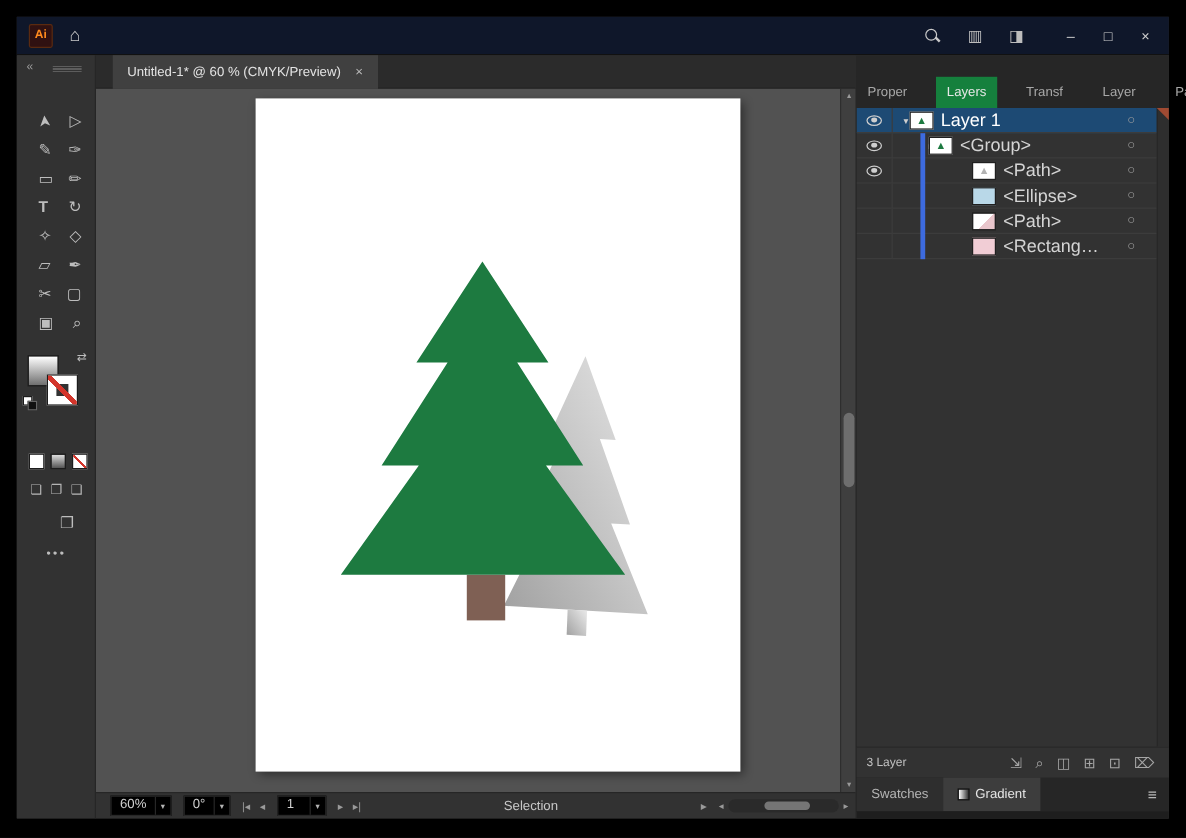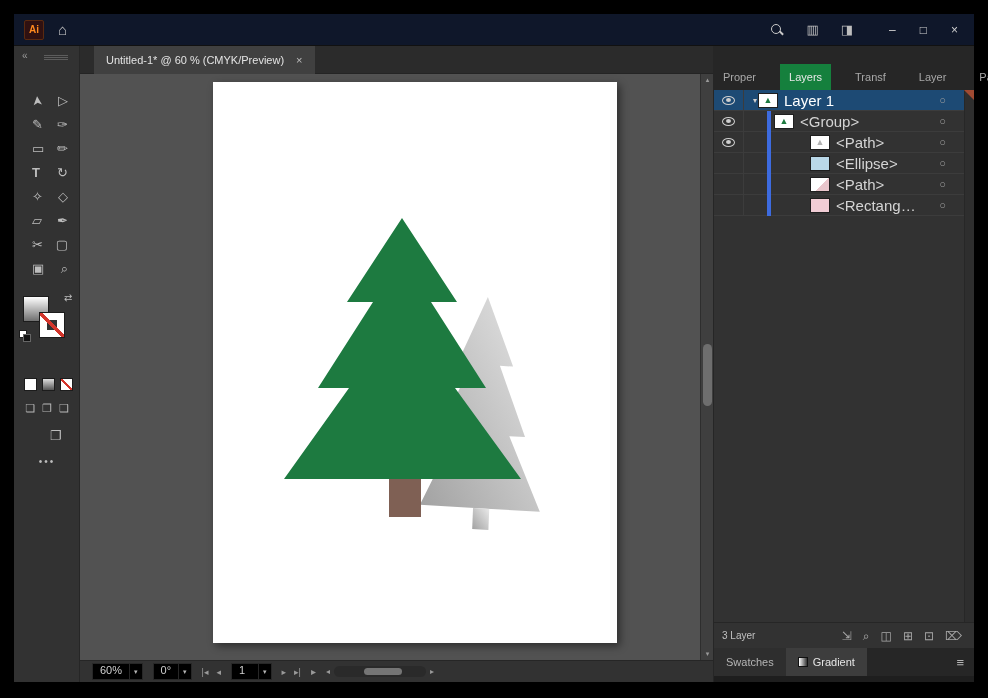--- a/index.html
+++ b/index.html
@@ -296,20 +296,21 @@
       <span>◂</span>
     </div>
     <div class="sbox">
       <span class="val" style="min-width:26px">1</span>
       <span class="arr">▾</span>
     </div>
     <div class="navg">
       <span>▸</span>
       <span>▸|</span>
     </div>
+    <span class="sel-label">Selection</span>
     <span class="play-arr">▸</span>
     <div class="hscroll">
       <span class="a">◂</span>
       <div class="htrack">
         <div class="hthumb"></div>
       </div>
       <span class="a">▸</span>
     </div>
   </div>
 

